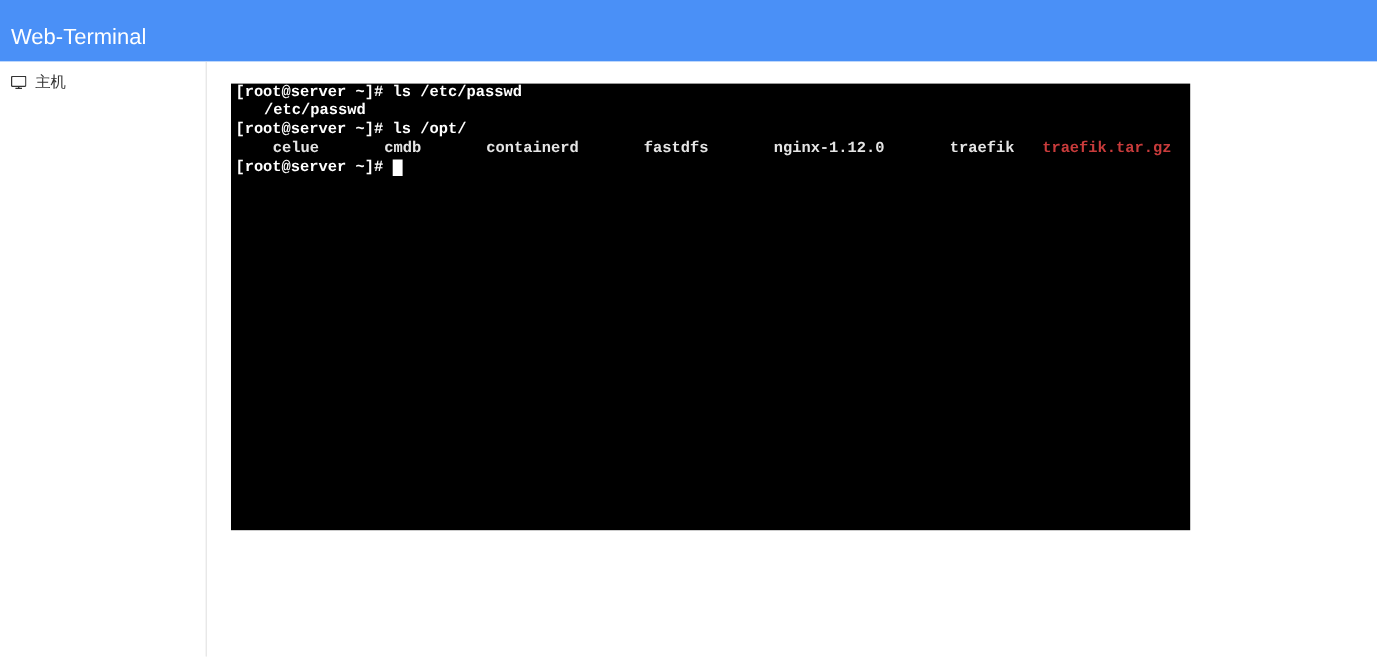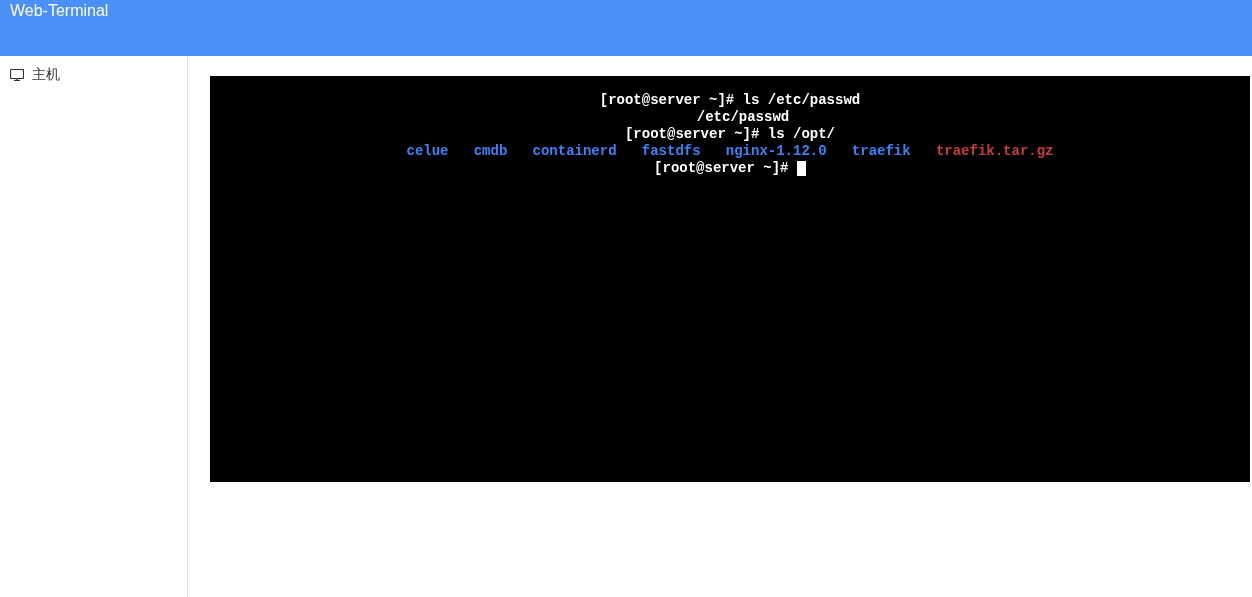--- a/index.html
+++ b/index.html
@@ -9,22 +9,22 @@
       height: 597px;
       overflow: hidden;
       background: #fff;
     }
     .header {
       background: #4a90f7;
       color: #fff;
       height: 56px;
       display: flex;
       align-items: flex-start;
-      padding: 2px 10px;
-      font-size: 16px;
+      padding: 23px 10px;
+      font-size: 20px;
     }
     .content {
       display: flex;
       height: calc(100% - 56px);
     }
     .sidebar {
       width: 188px;
       border-right: 1px solid #ddd;
       background: #fff;
     }
@@ -48,32 +48,31 @@
       flex: 1;
       padding: 20px 0 0 22px;
       background: #fff;
     }
     .terminal {
       background: #000;
       color: #fff;
       font-family: "Courier New", Consolas, monospace;
       font-size: 14px;
       line-height: 17px;
-      width: 1040px;
+      width: 872px;
       height: 406px;
-      padding: 16px 4px;
+      padding: 0 4px;
       white-space: pre;
       overflow: hidden;
-      text-align: center;
     }
     .term-line { white-space: pre; }
     .prompt { color: #ffffff; font-weight: bold; }
     .cmd { color: #ffffff; font-weight: bold; }
     .out-plain { color: #ffffff; font-weight: bold; margin-left: 26px; }
-    .dir { color: #3b82f6; font-weight: bold; }
+    .dir { color: #e5e5e5; font-weight: bold; margin-left: 34px; }
     .tar { color: #c83b3b; font-weight: bold; margin-top: 24px; }
     .cursor {
       display: inline-block;
       width: 9px;
       height: 15px;
       background: #fff;
       vertical-align: text-bottom;
       margin-left: 0;
     }
   </style>

